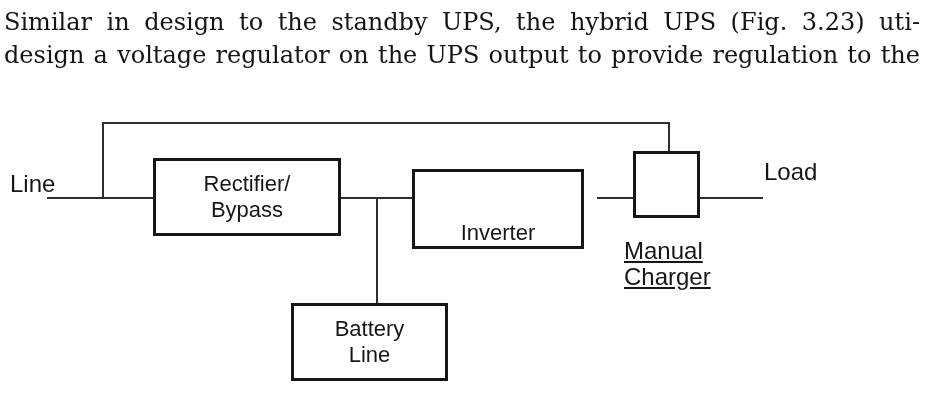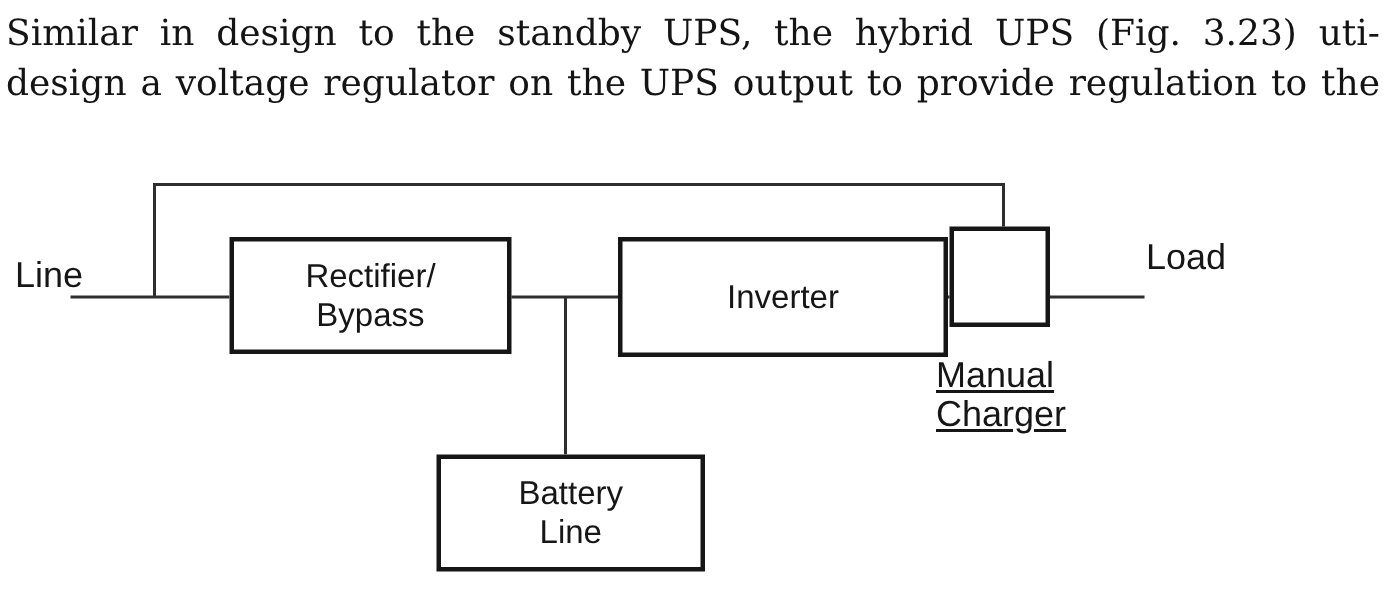--- a/index.html
+++ b/index.html
@@ -52,23 +52,23 @@
     background: #ffffff;
     display: flex;
     align-items: center;
     justify-content: center;
     text-align: center;
     font-size: 22px;
     line-height: 26px;
     color: #161616;
   }
   .block-rectifier { left: 153px; top: 158px; width: 188px; height: 78px; }
-  .block-inverter  { left: 412px; top: 158px; width: 220px; height: 80px; }
+  .block-inverter  { left: 412px; top: 169px; width: 172px; height: 80px; align-items: flex-end; }
   .block-bypass    { left: 633px; top: 151px; width: 67px;  height: 67px; }
-  .block-battery   { left: 291px; top: 303px; width: 179px; height: 78px; }
+  .block-battery   { left: 291px; top: 303px; width: 157px; height: 78px; }
   .floating-label {
     position: absolute;
     font-size: 24px;
     line-height: 26px;
     color: #161616;
     white-space: nowrap;
   }
   .label-line { left: 10px; top: 171px; }
   .label-load { left: 728px; top: 159px; margin-left: 36px; }
   .label-manual-bypass {

